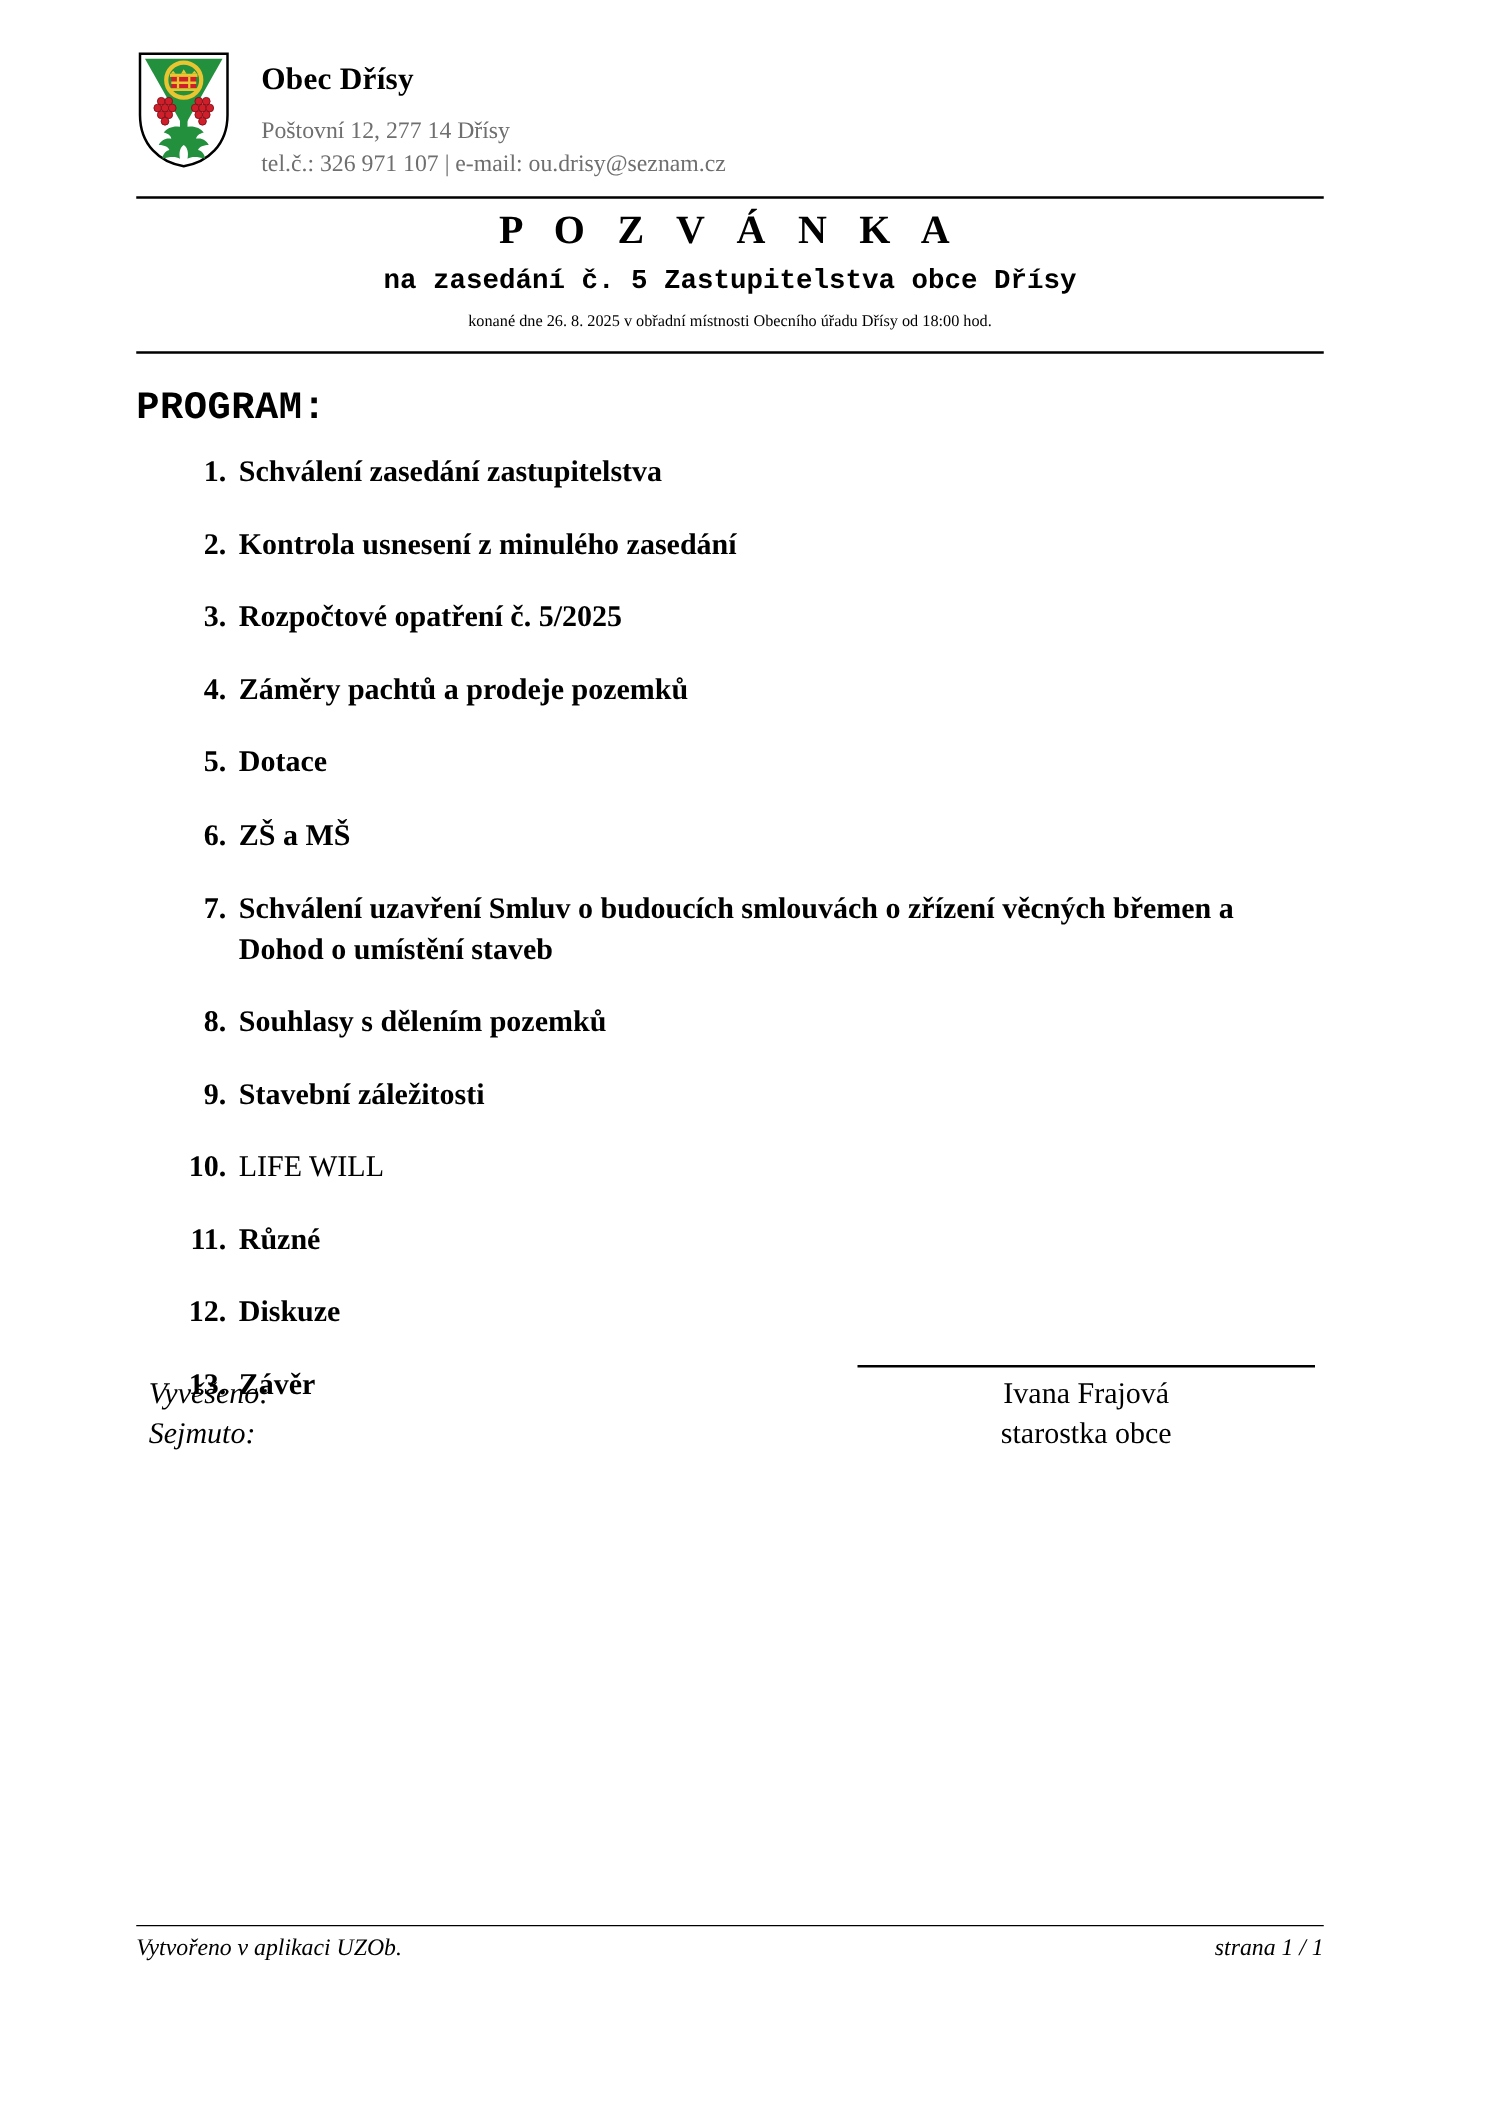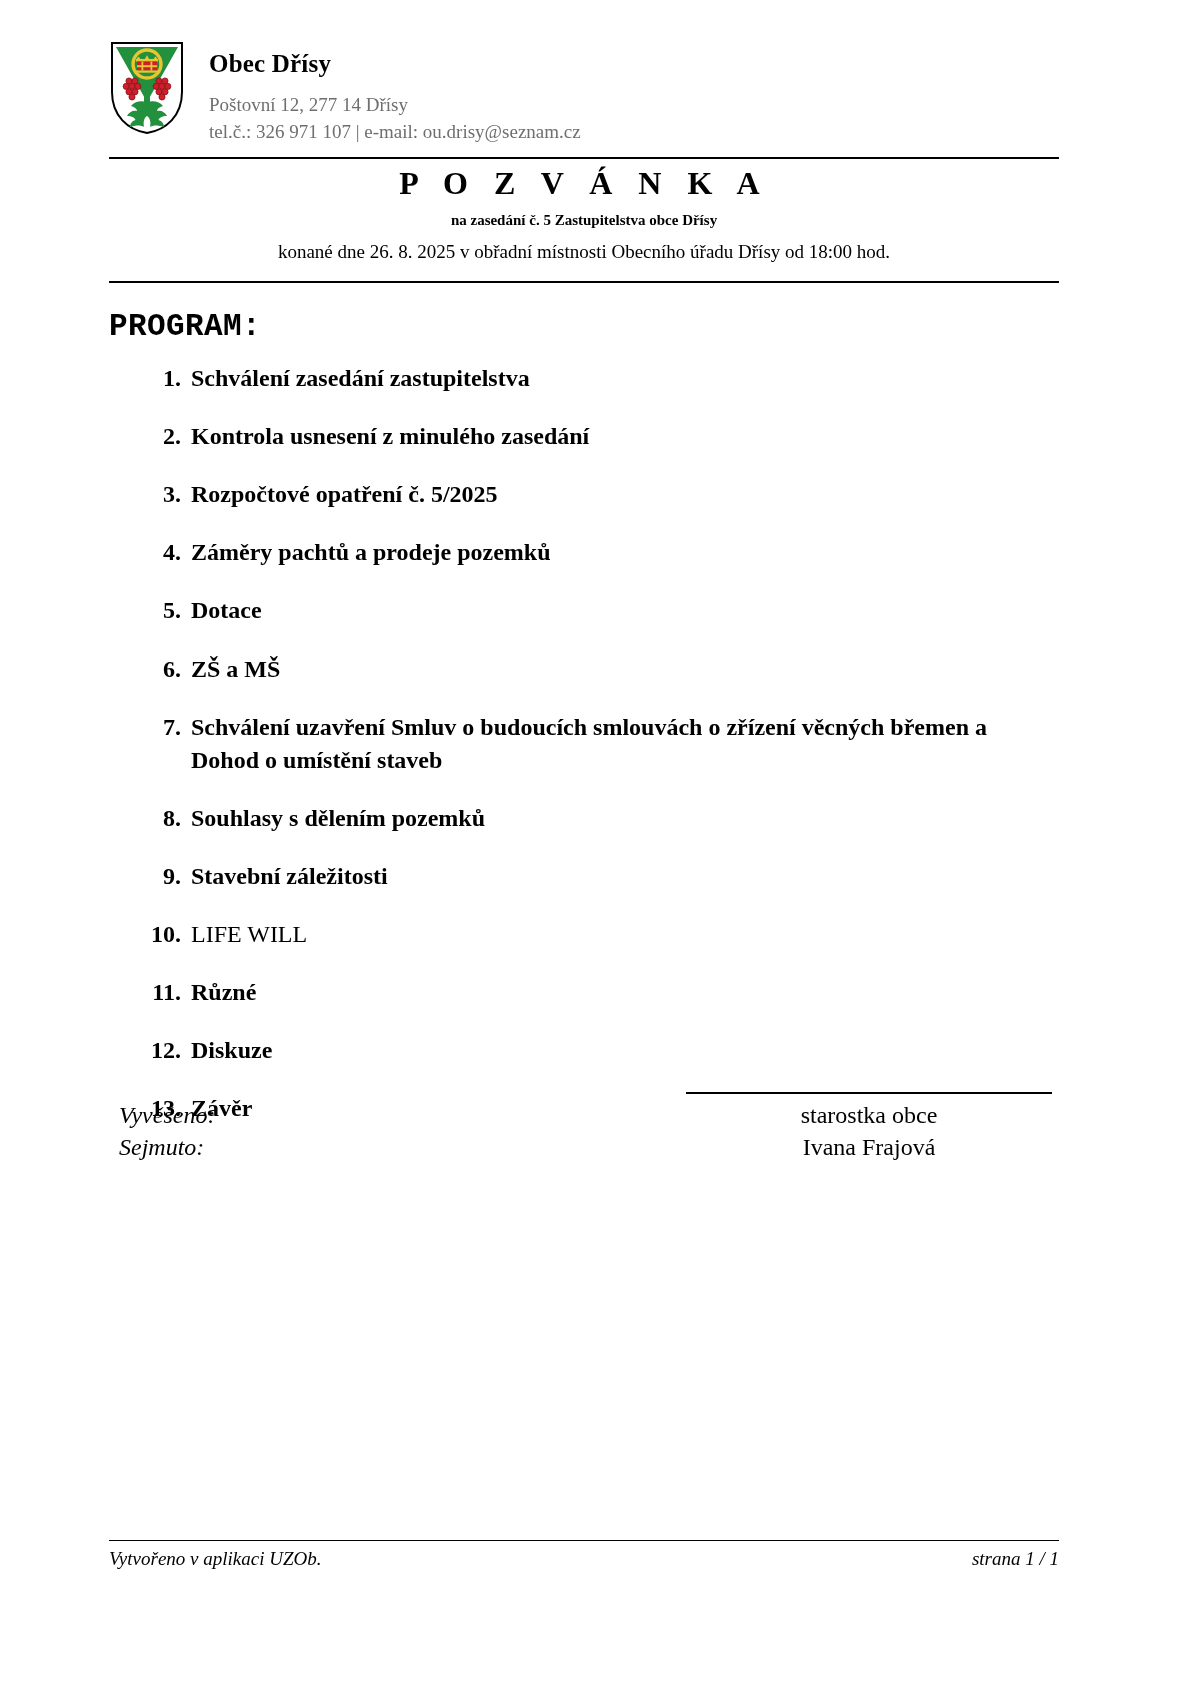--- a/index.html
+++ b/index.html
@@ -90,30 +90,30 @@
   }
   .doc-title {
     font-family: "Liberation Serif", "DejaVu Serif", serif;
     font-weight: bold;
     font-size: 32px;
     letter-spacing: 9px;
     line-height: 1.25;
     margin: 0 0 8px 0;
   }
   .doc-subtitle {
-    font-family: Liberation Serif, serif;
-    font-weight: bold;
-    font-size: 15px;
+    font-family: Liberation Mono, monospace;
+    font-weight: bold;
+    font-size: 22px;
     line-height: 1.3;
     margin: 0 0 9px 0;
   }
   .doc-datetime {
     font-family: "Liberation Serif", "DejaVu Serif", serif;
     font-weight: normal;
-    font-size: 19px;
+    font-size: 13px;
     line-height: 1.3;
     margin: 0;
   }
 
   
   .program-heading {
     position: absolute;
     left: 78px;
     top: 309px;
     font-family: Liberation Mono, monospace;
@@ -343,22 +343,22 @@
     </ol>
 
   <hr class="sign-line">
 
   <div class="posting-block">
     <div>Vyvěšeno:</div>
     <div>Sejmuto:</div>
   </div>
 
   <div class="signature-block">
+    <div>Ivana Frajová</div>
     <div>starostka obce</div>
-    <div>Ivana Frajová</div>
   </div>
 
   <hr class="rule rule-footer">
   <div class="footer">
     <div>Vytvořeno v aplikaci UZOb.</div>
     <div>strana 1 / 1</div>
   </div>
 
 </div>
 

